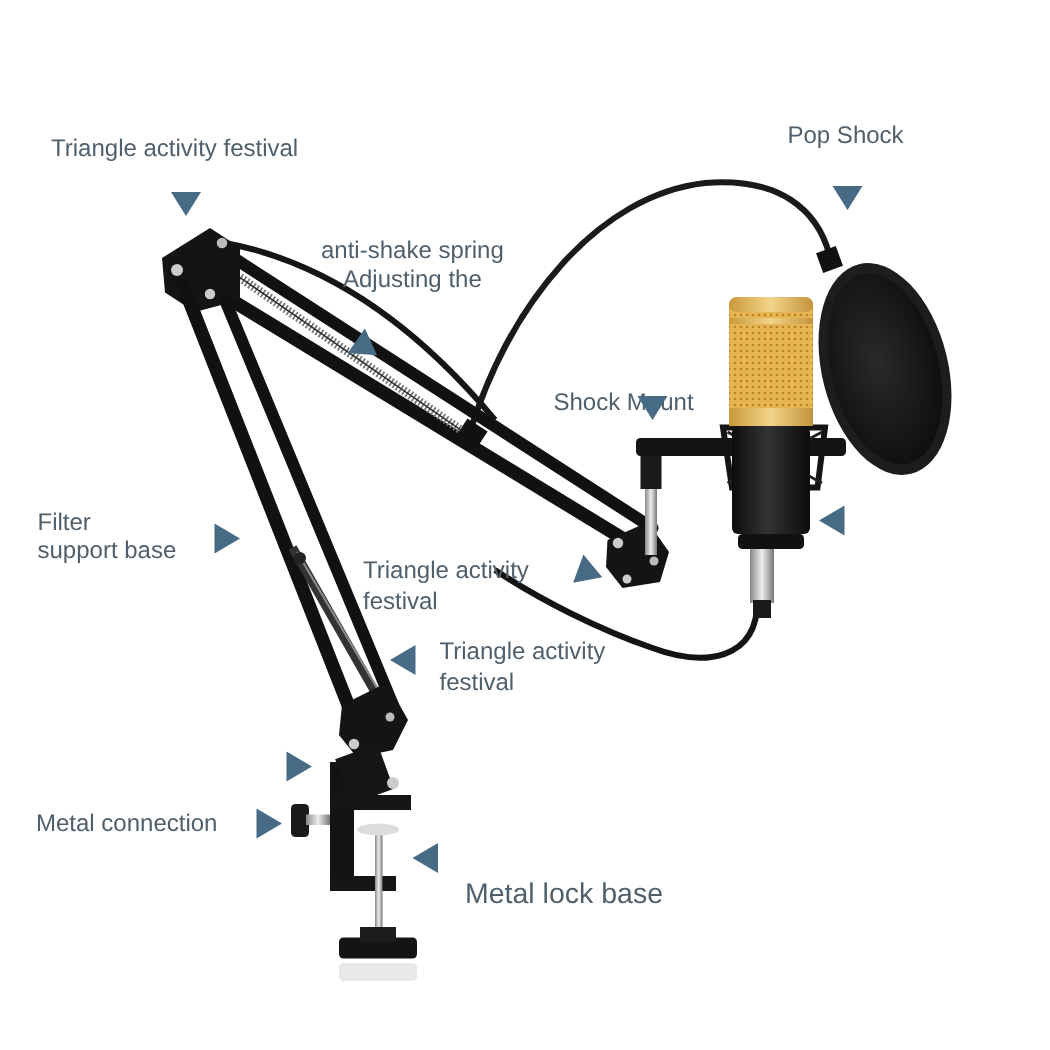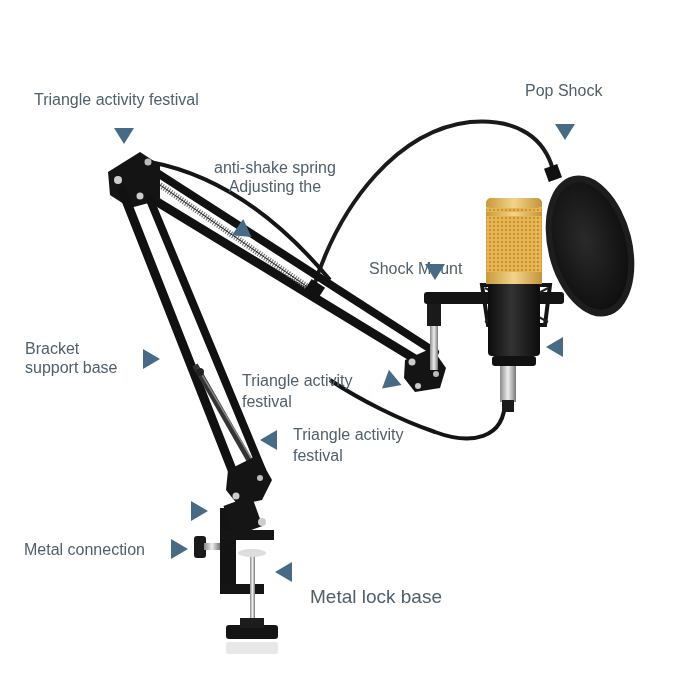--- a/index.html
+++ b/index.html
@@ -157,21 +157,21 @@
   </div>
   <div class="arrow diag" style="left:236px; top:222px; transform:rotate(35deg);"></div>
 
   <div class="label" style="left:525px; top:81px;">Pop Shock</div>
   <div class="arrow down" style="left:555px; top:124px;"></div>
 
   <div class="label" style="left:369px; top:235px;margin-top:24px;">Shock Mount</div>
   <div class="arrow down" style="left:425px; top:264px;"></div>
 
   <div class="label" style="left:25px; top:339px;">
-    <div>Bracket</div>
+    <div>Filter</div>
     <div>support base</div>
   </div>
   <div class="arrow right" style="left:143px; top:349px;"></div>
 
   <div class="arrow left" style="left:546px; top:337px;"></div>
 
   <div class="label" style="left:242px; top:371px;">
     <div>Triangle activity</div>
     <div style="margin-top:2px">festival</div>
   </div>

